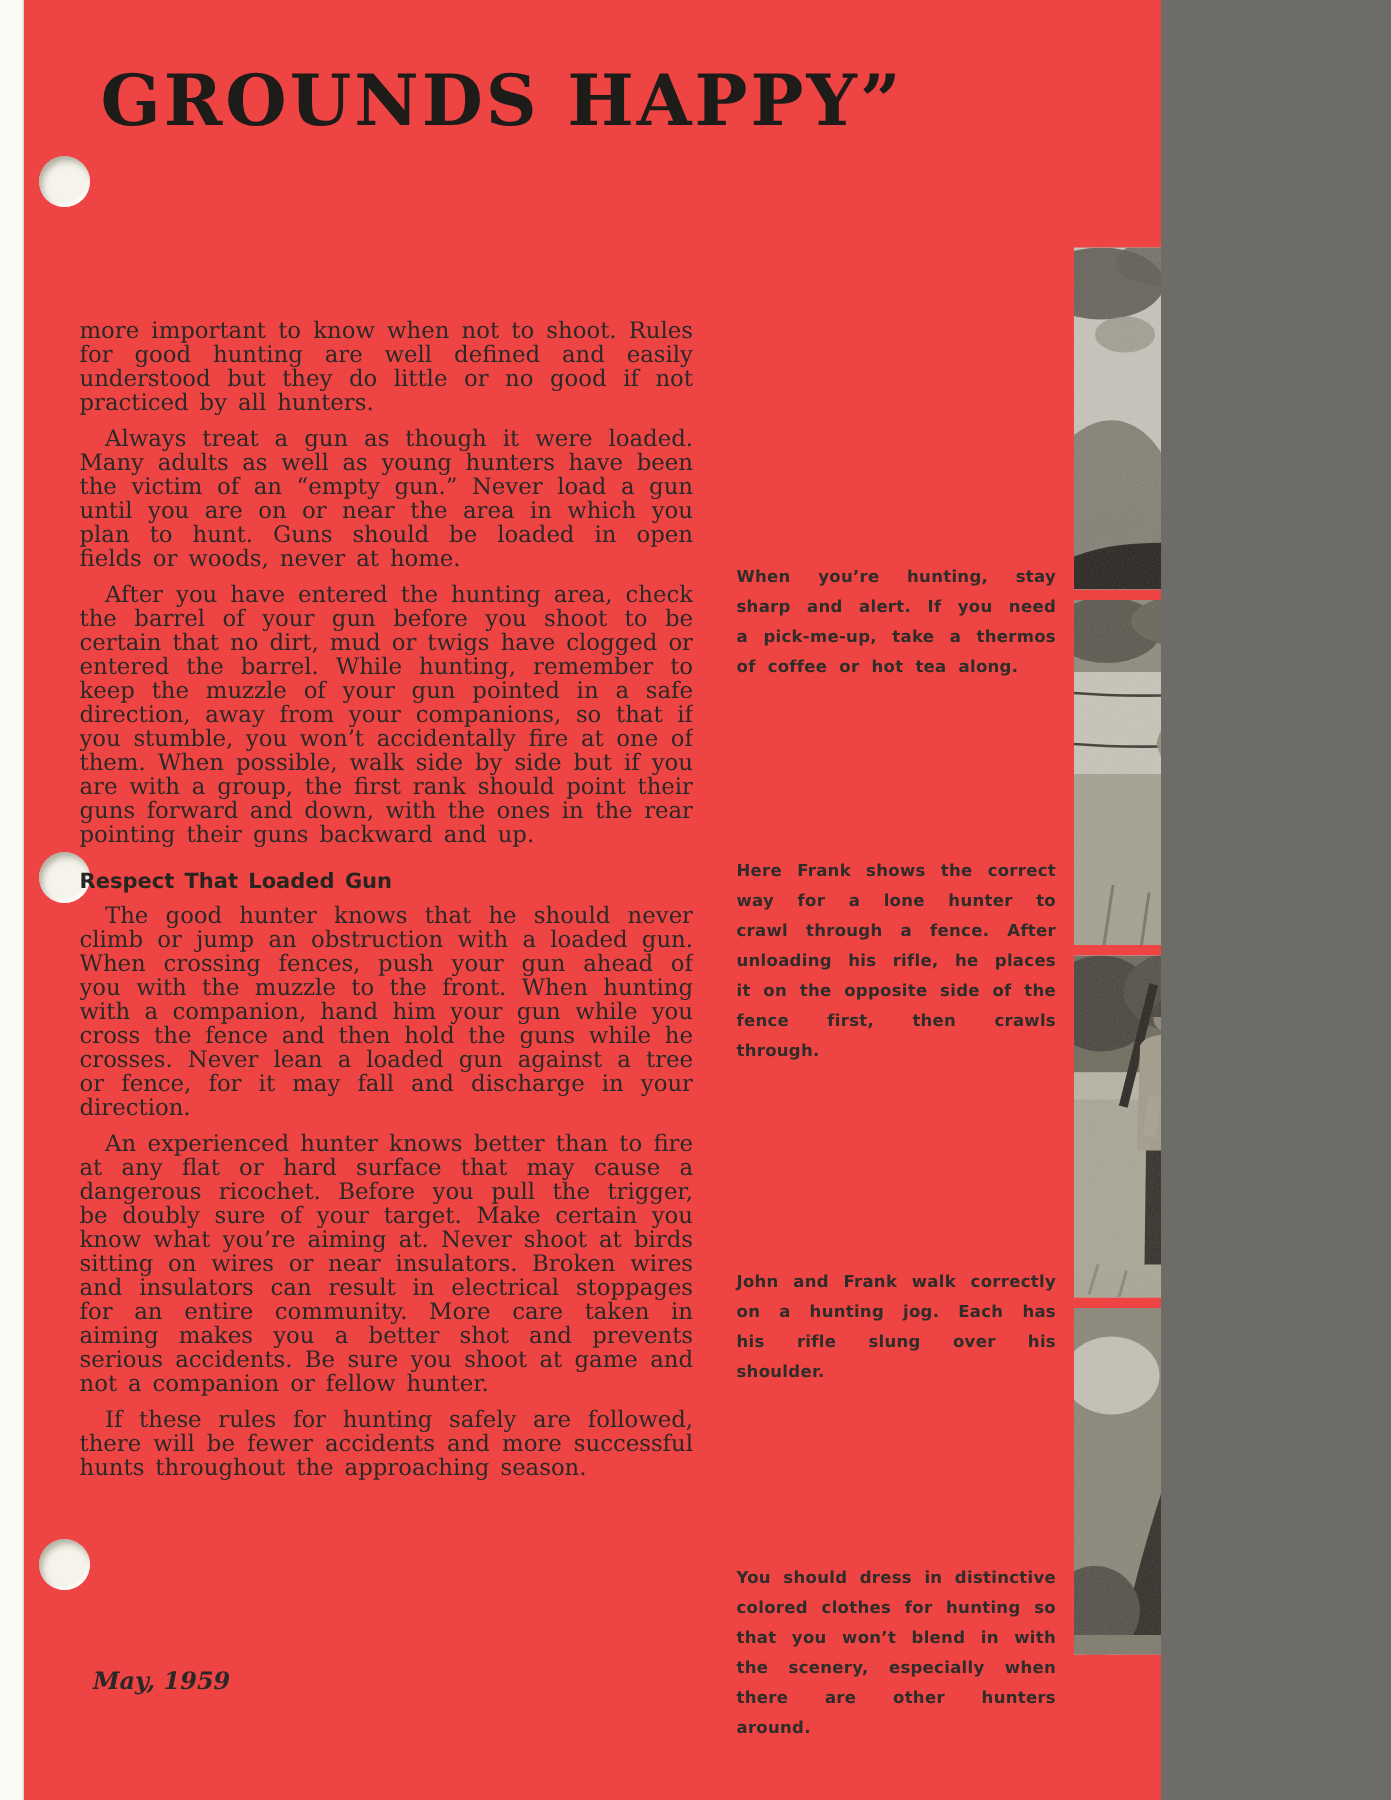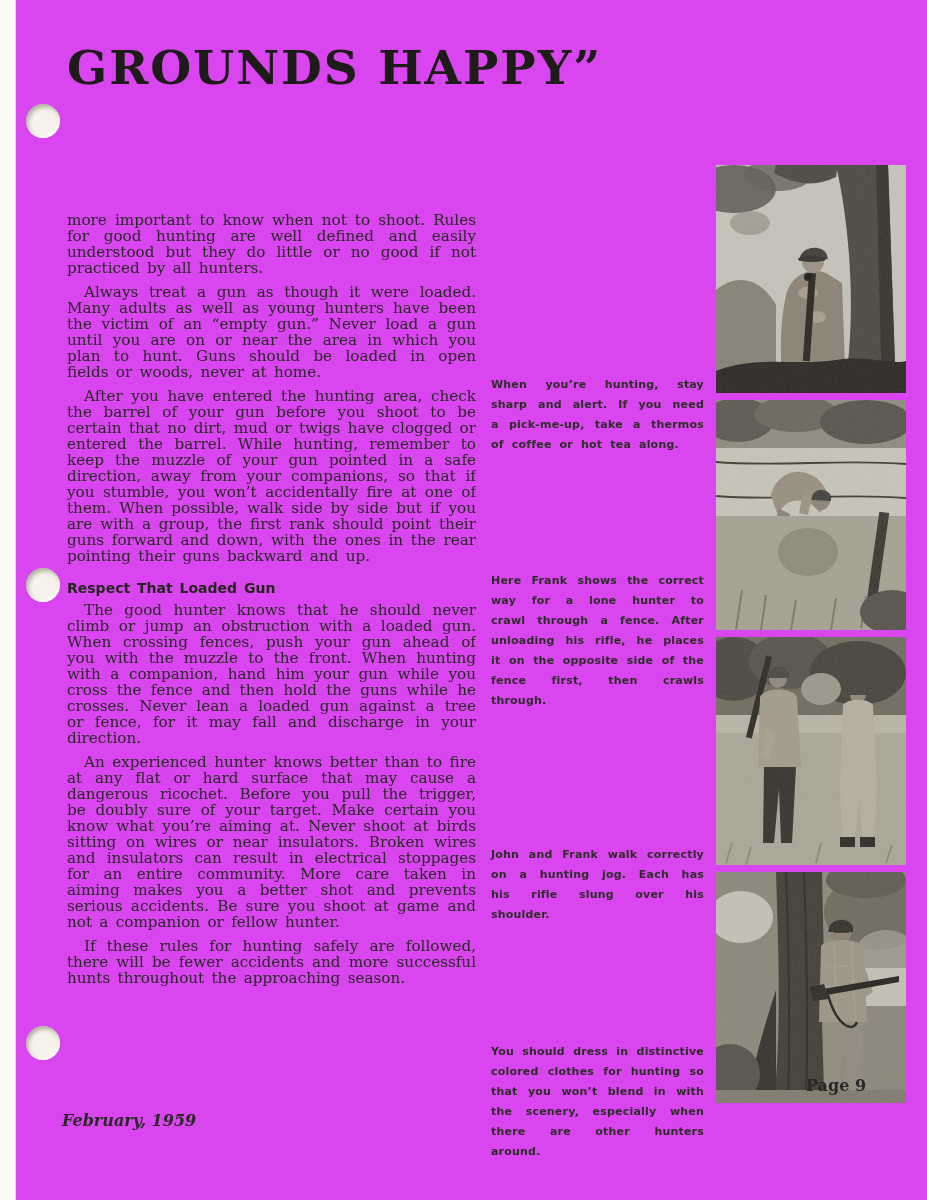--- a/index.html
+++ b/index.html
@@ -1,29 +1,29 @@
 <!DOCTYPE html>
 <html><head>
 <meta charset="utf-8">
 <style>
   html,body{margin:0;padding:0;background:#6e6c66;}
-  .page{position:relative;width:927px;height:1200px;background:#d946ef;overflow:hidden;
+  .page{position:relative;width:774px;height:1200px;background:#ef4444;overflow:hidden;
         font-family:"DejaVu Serif",serif;color:#2a2927;}
   .edge-strip{position:absolute;left:0;top:0;width:15px;height:1200px;background:#fbfaf5;
         border-right:1px solid #dfdacb;}
   .hole{position:absolute;left:26px;width:34px;height:34px;border-radius:50%;background:#f5f3ea;
         box-shadow:inset 2px 3px 4px rgba(110,105,90,.5), inset -1px -2px 2px rgba(255,255,255,.9);}
   .hole-1{top:104px}.hole-2{top:568px}.hole-3{top:1026px}
 
   .headline{position:absolute;left:67px;top:40px;font-size:47px;font-weight:700;
         letter-spacing:2px;color:#1d1c19;white-space:nowrap;}
   .do-heading{position:absolute;left:752px;top:103px;font-family:"DejaVu Sans",sans-serif;
         font-size:32px;font-weight:800;letter-spacing:1px;color:#232220;white-space:nowrap;}
 
-  .article{position:absolute;left:67px;top:212px;width:409px;font-size:15.2px;line-height:16px;
+  .article{position:absolute;left:53px;top:212px;width:409px;font-size:15.2px;line-height:16px;
         text-align:justify;word-spacing:2.5px;max-height:898px;overflow:hidden;}
   .article p{margin:0 0 8px 0;}
   .article p.indent{text-indent:17px;}
   .section-heading{font-family:"DejaVu Sans",sans-serif;font-weight:700;font-size:14px;
         margin:16px 0 6px 0;word-spacing:2px;color:#26251f;text-align:left;}
 
   .caption{position:absolute;left:491px;width:213px;font-family:"DejaVu Sans",sans-serif;
         font-weight:700;font-size:11px;line-height:20px;color:#2f2d29;text-align:justify;
         word-spacing:4px;letter-spacing:.2px;margin-top:35px;}
   .caption-1{top:340px}.caption-2{top:536px}.caption-3{top:810px}.caption-4{top:1007px}
@@ -186,16 +186,16 @@
       <path d="M106,150 L148,150 L145,219 L130,219 L128,172 L122,219 L108,219 Z" fill="#8f8a7c"></path>
       <path d="M95,119 L183,104 L183,110 L100,125 Z" fill="#26231e"></path>
       <path d="M94,115 L108,112 L113,127 L97,129 Z" fill="#2e2b25"></path>
       <path d="M112,123 C120,152 136,162 141,150" stroke="#26231e" stroke-width="2.5" fill="none"></path>
       <ellipse cx="14" cy="202" rx="30" ry="30" fill="#55524a"></ellipse>
       <rect y="218" width="190" height="13" fill="#7f7b6d"></rect>
       <rect width="190" height="231" filter="url(#g4)" opacity=".16"></rect>
     </svg>
   </div>
 
-  <div class="footer-left">February, 1959</div>
+  <div class="footer-left">May, 1959</div>
   <div class="footer-right">Page 9</div>
 
 </div>
 
 </body></html>

